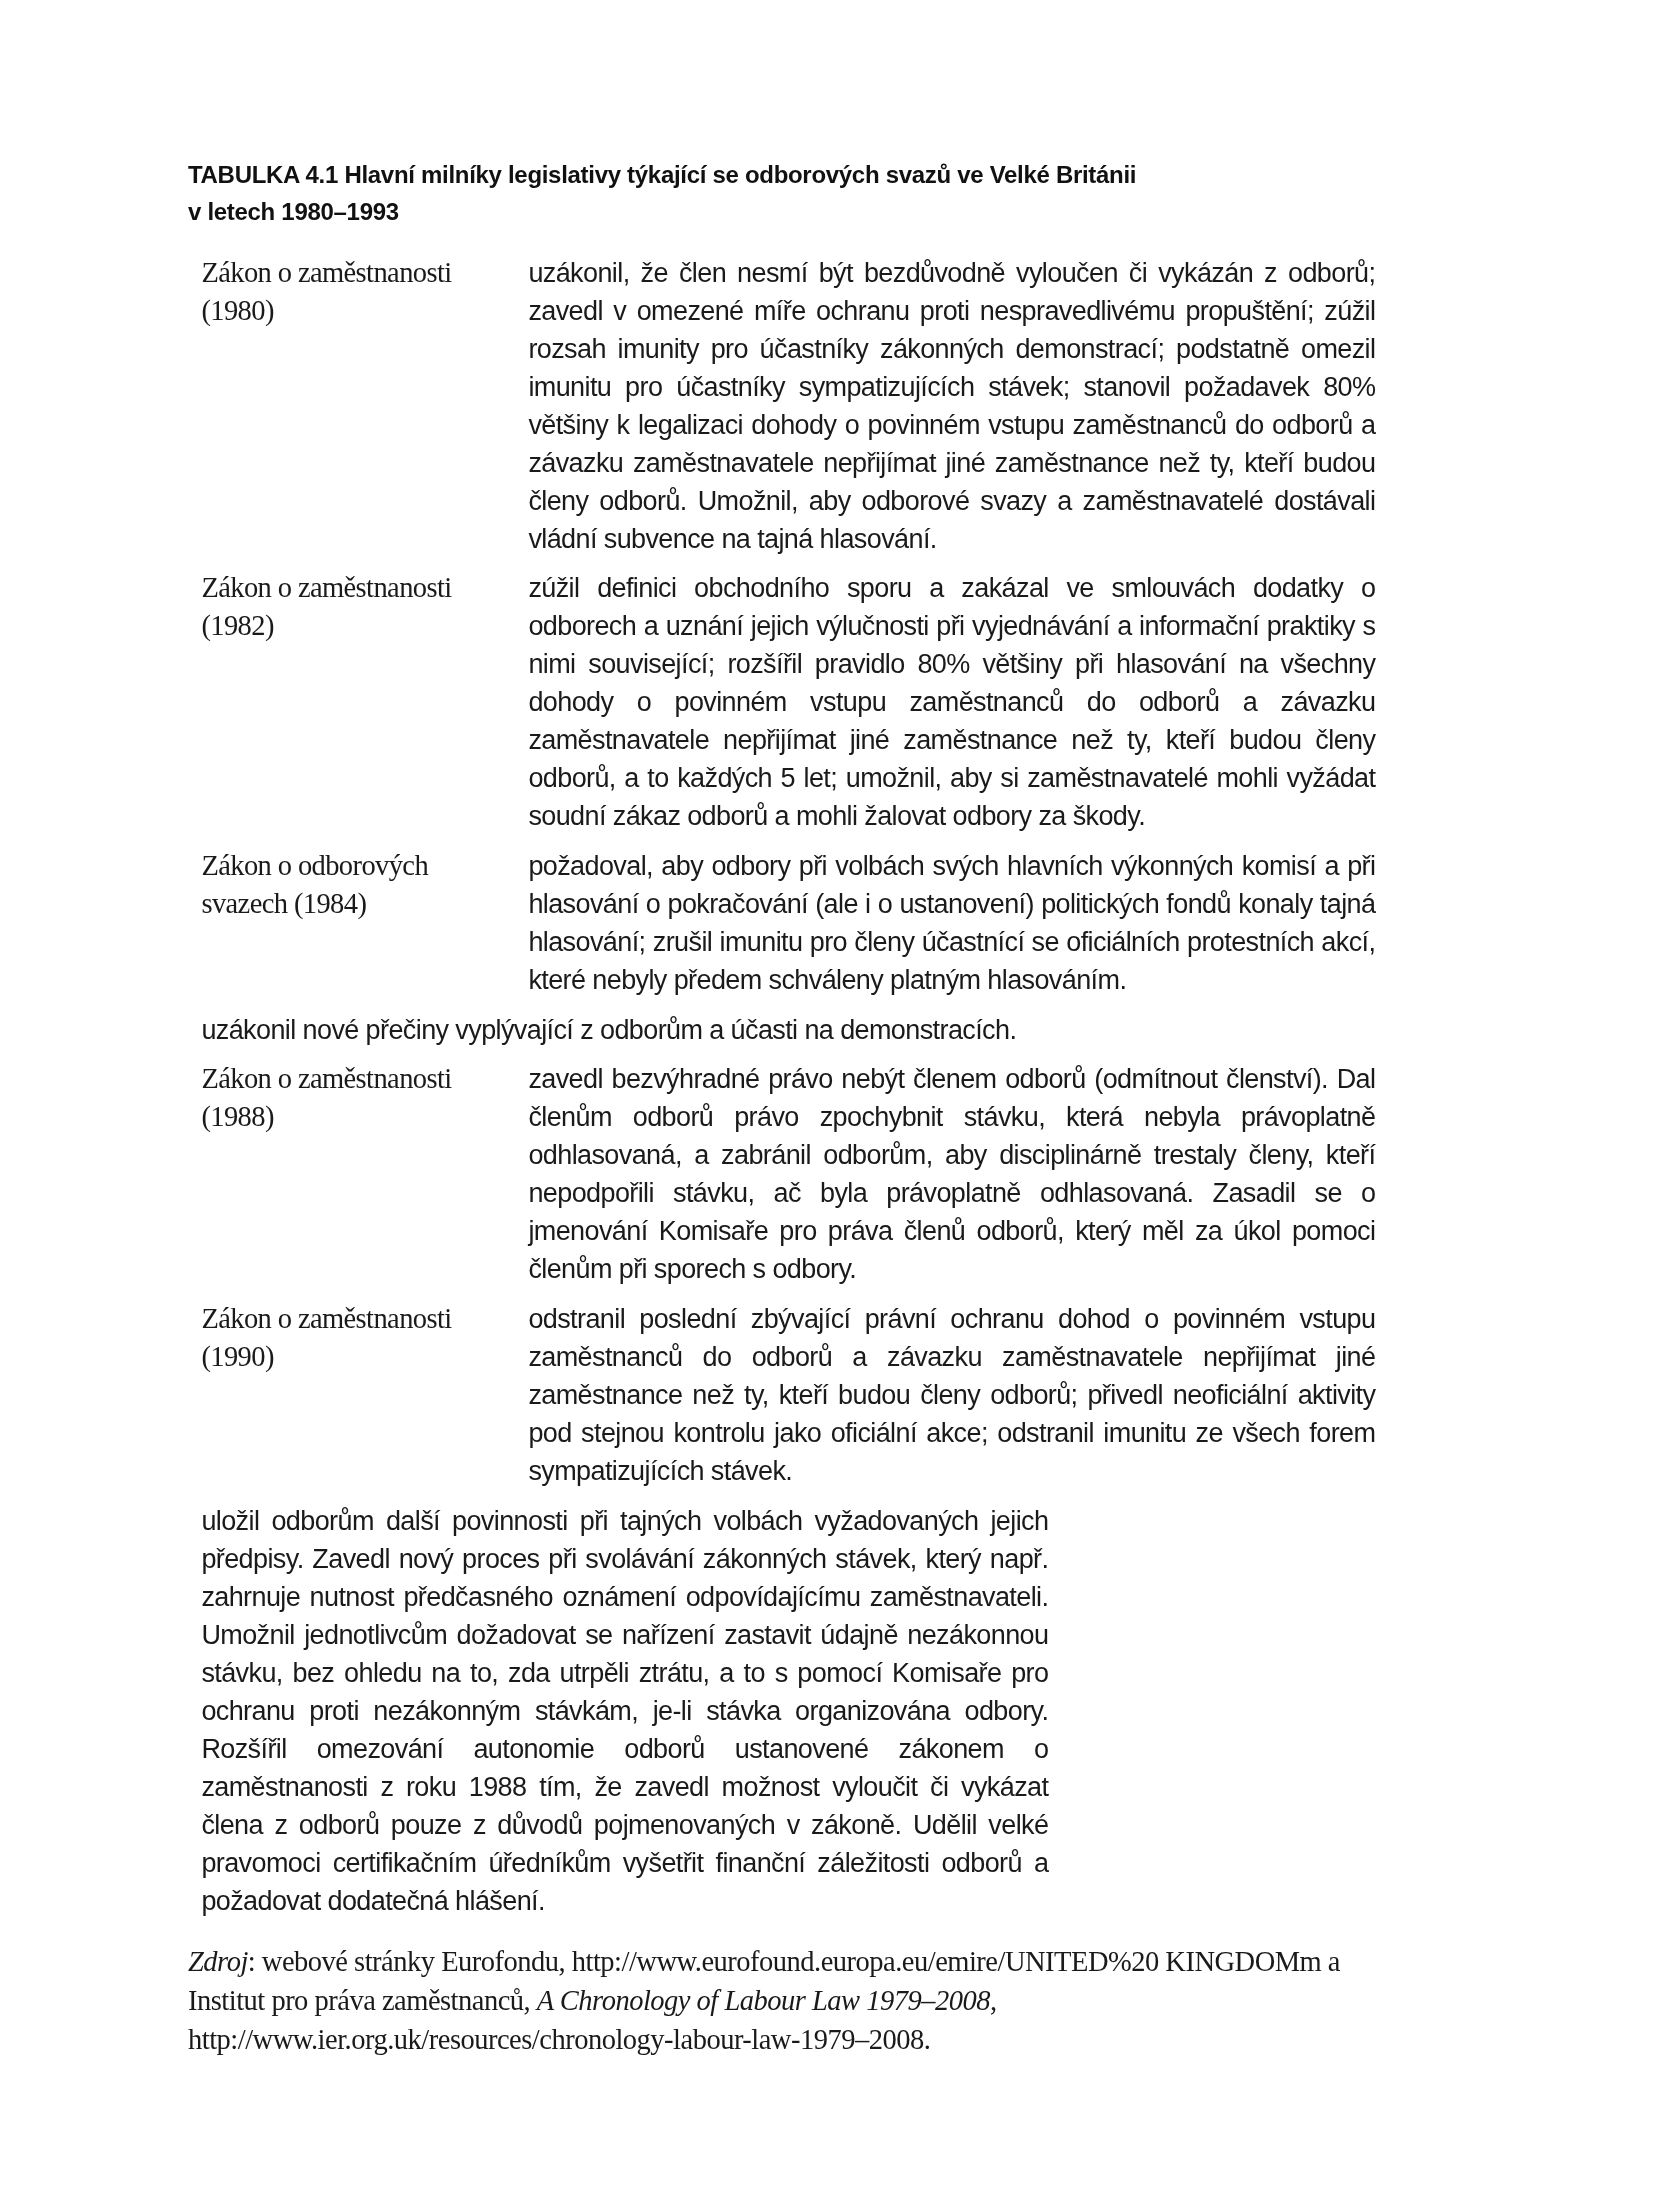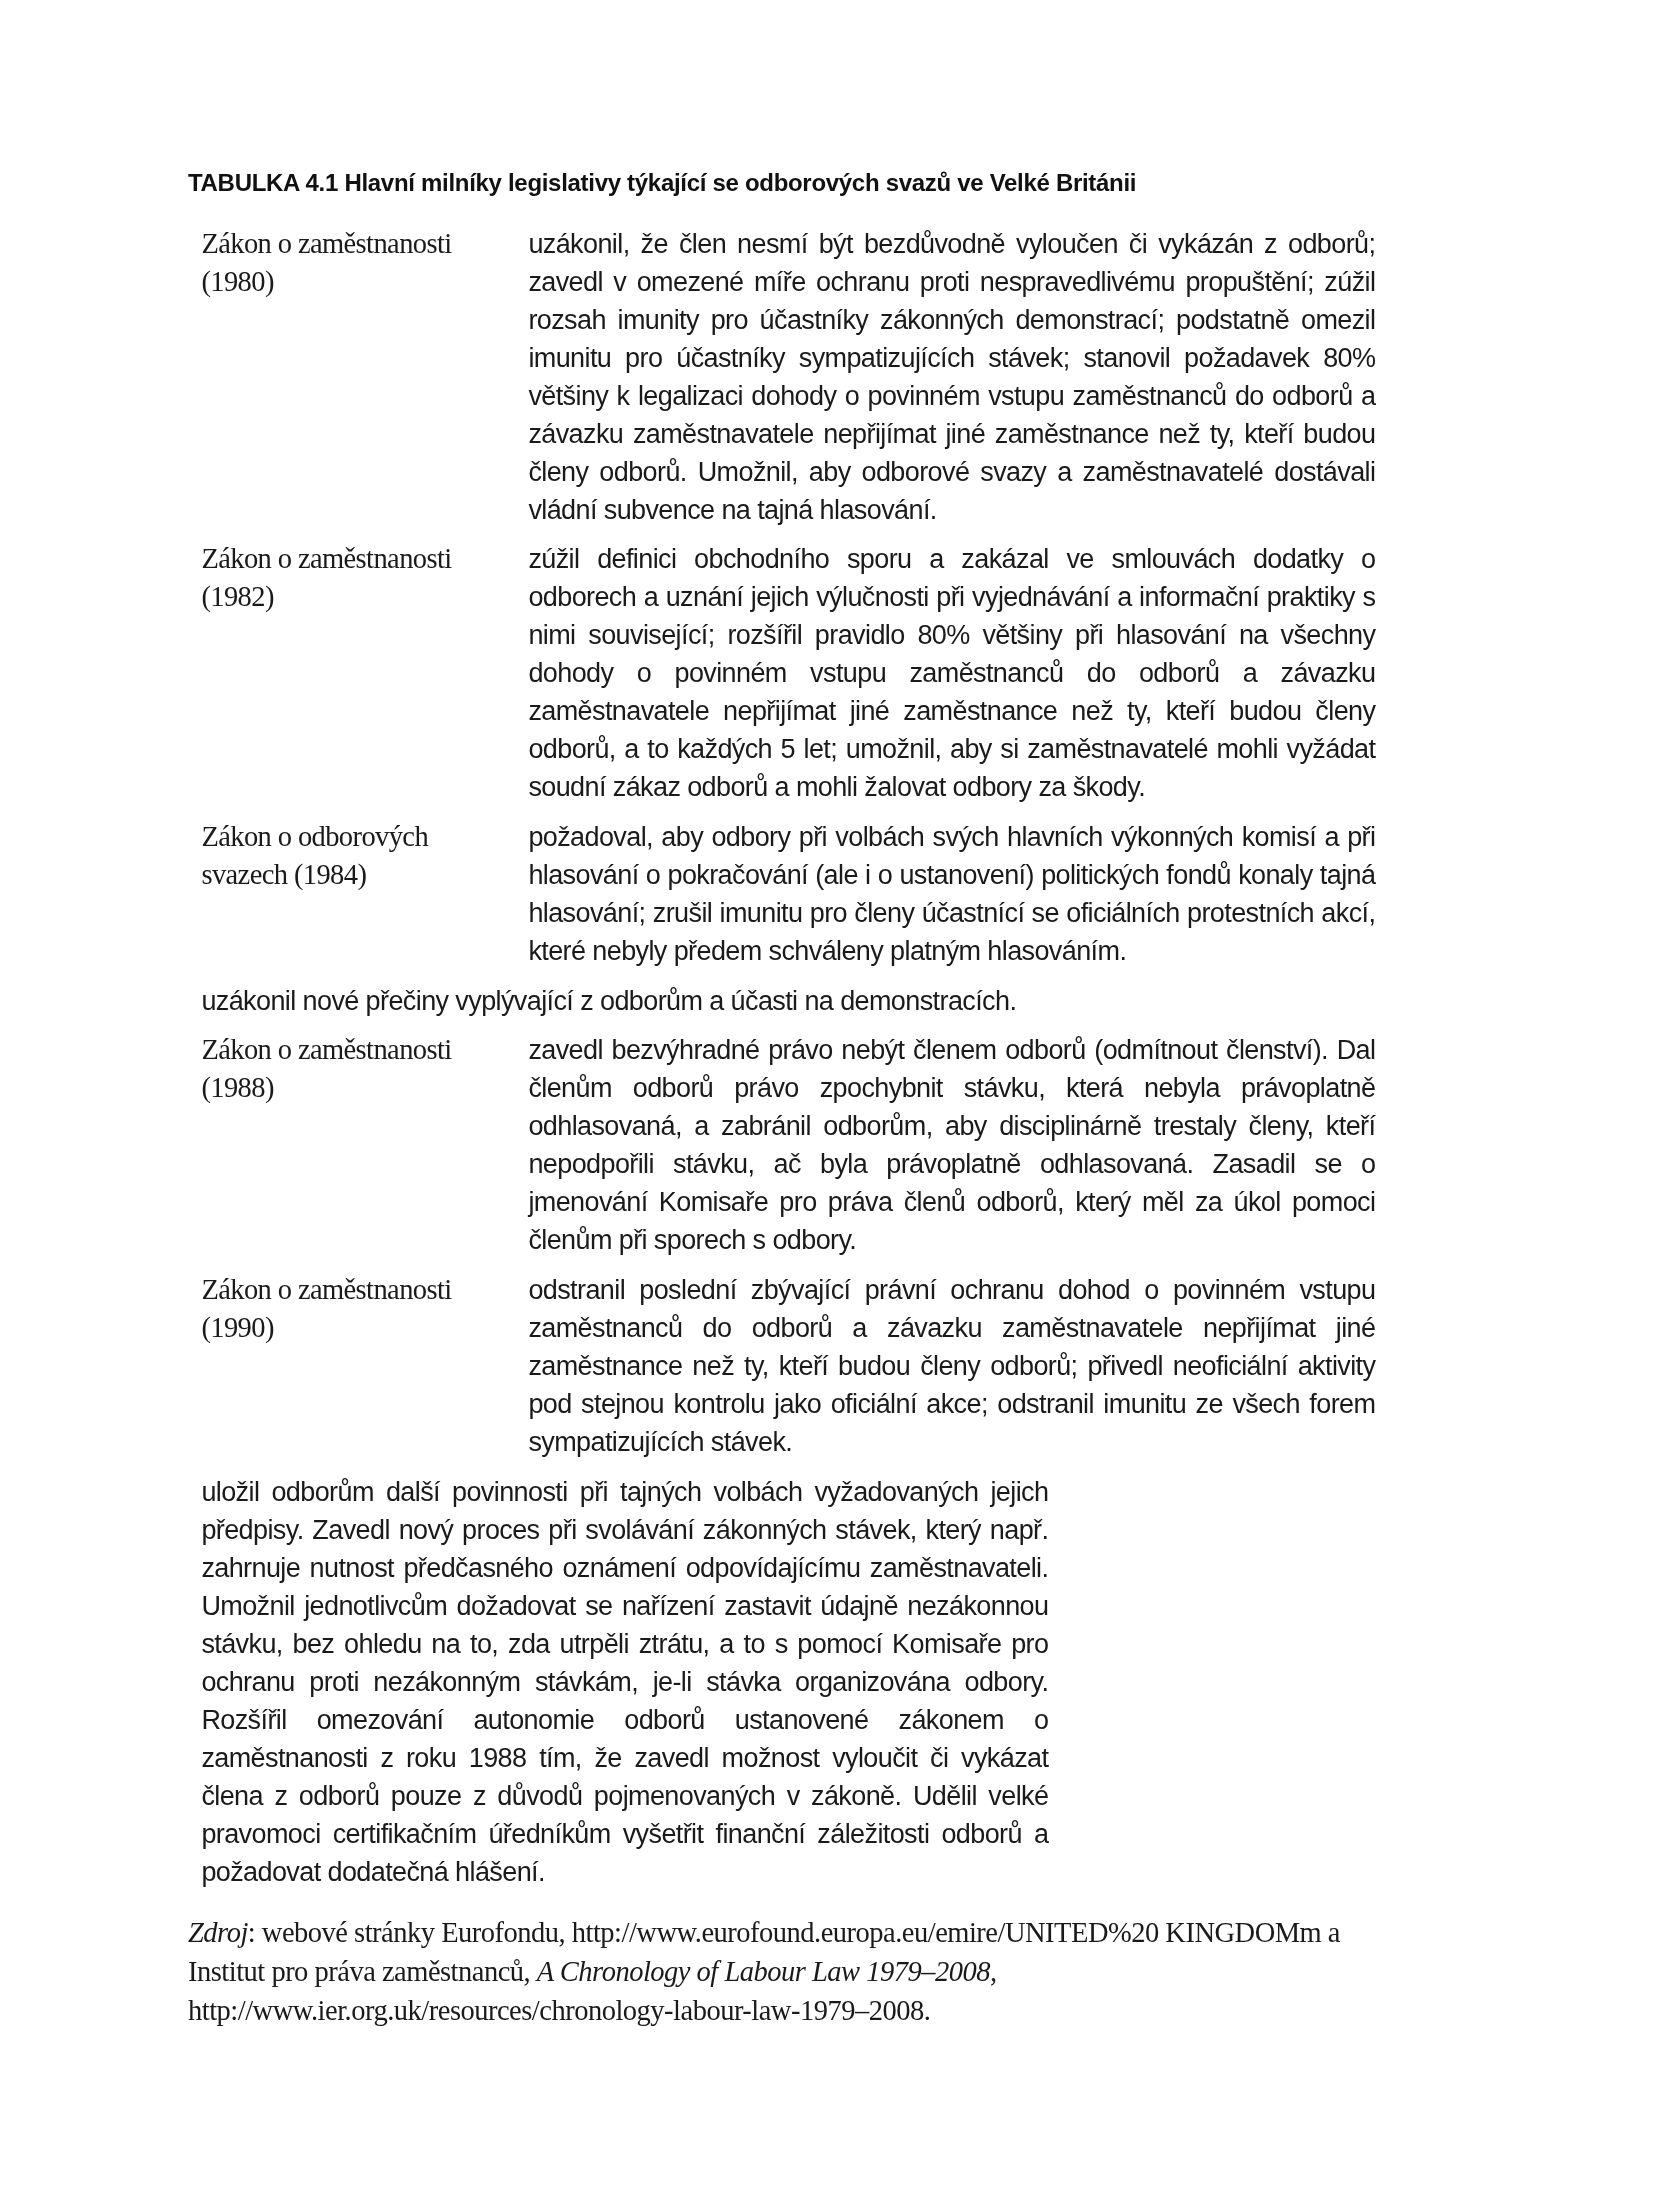--- a/index.html
+++ b/index.html
@@ -1,20 +1,20 @@
 <!DOCTYPE html>
 <html style="font-size:13.4px"><head>
   <meta charset="utf-8">
   <style>
     html, body { margin: 0; padding: 0; background: #ffffff; }
     body {
       width: 1660px; height: 2205px; position: relative; overflow: hidden;
       color: #1a1a1a;
     }
-    .page { position: absolute; left: 188px; top: 156px; width: 1215px; margin-top: 8px; }
+    .page { position: absolute; left: 188px; top: 156px; width: 1215px; }
     .caption {
       font-family: "Liberation Sans", sans-serif;
       font-weight: bold; font-size: 24px; line-height: 37px;
       letter-spacing: -0.3px; color: #111;
       margin: 0 0 23.5px 0;
     }
     .rows { margin-left: 13.4px; }
     .row { display: flex; margin-bottom: 11.7px; }
     .law {
       width: 327px; flex: 0 0 327px;
@@ -34,20 +34,21 @@
       letter-spacing: -0.5px; width: 1199px;
     }
     .source i { }
   </style>
 </head>
 <body>
 
 <div class="page">
   <div class="caption">
     <div>TABULKA 4.1 Hlavní milníky legislativy týkající se odborových svazů ve Velké Británii</div>
+    <div>v letech 1980–1993</div>
   </div>
 
   <div class="rows">
     <div class="row">
       <div class="law">Zákon o zaměstnanosti
 (1980)</div>
       <div class="desc">uzákonil, že člen nesmí být bezdůvodně vyloučen či vykázán z odborů; zavedl v omezené míře ochranu proti nespravedlivému propuštění; zúžil rozsah imunity pro účastníky zákonných demonstrací; podstatně omezil imunitu pro účastníky sympatizujících stávek; stanovil požadavek 80% většiny k legalizaci dohody o povinném vstupu zaměstnanců do odborů a závazku zaměstnavatele nepřijímat jiné zaměstnance než ty, kteří budou členy odborů. Umožnil, aby odborové svazy a zaměstnavatelé dostávali vládní subvence na tajná hlasování.</div>
     </div>
     <div class="row">
       <div class="law">Zákon o zaměstnanosti

